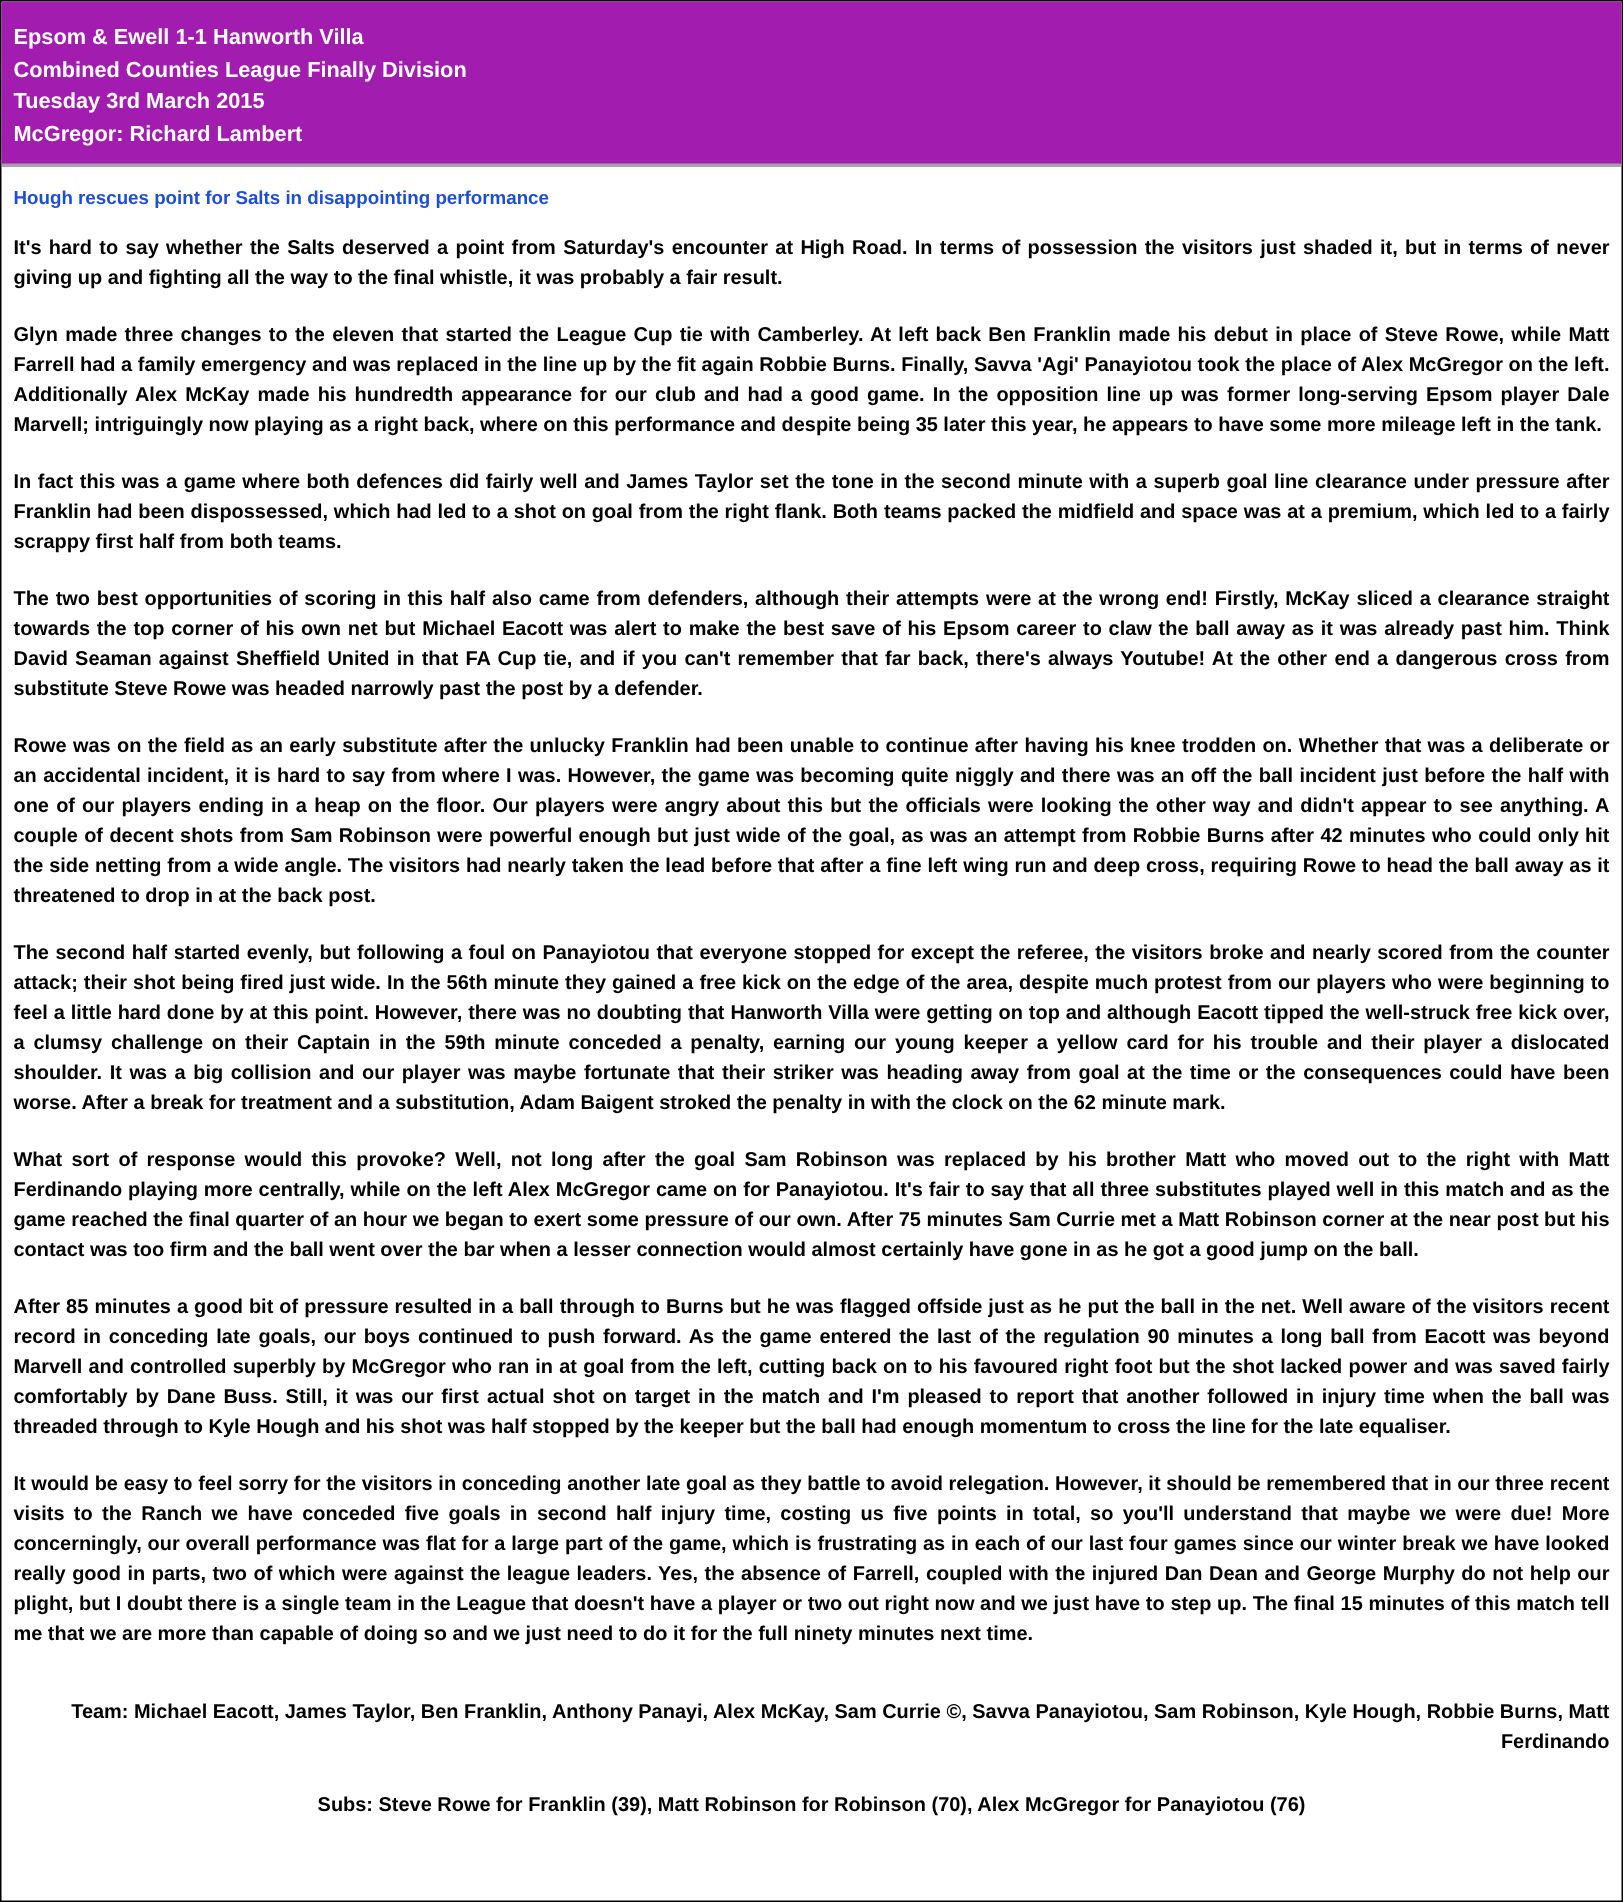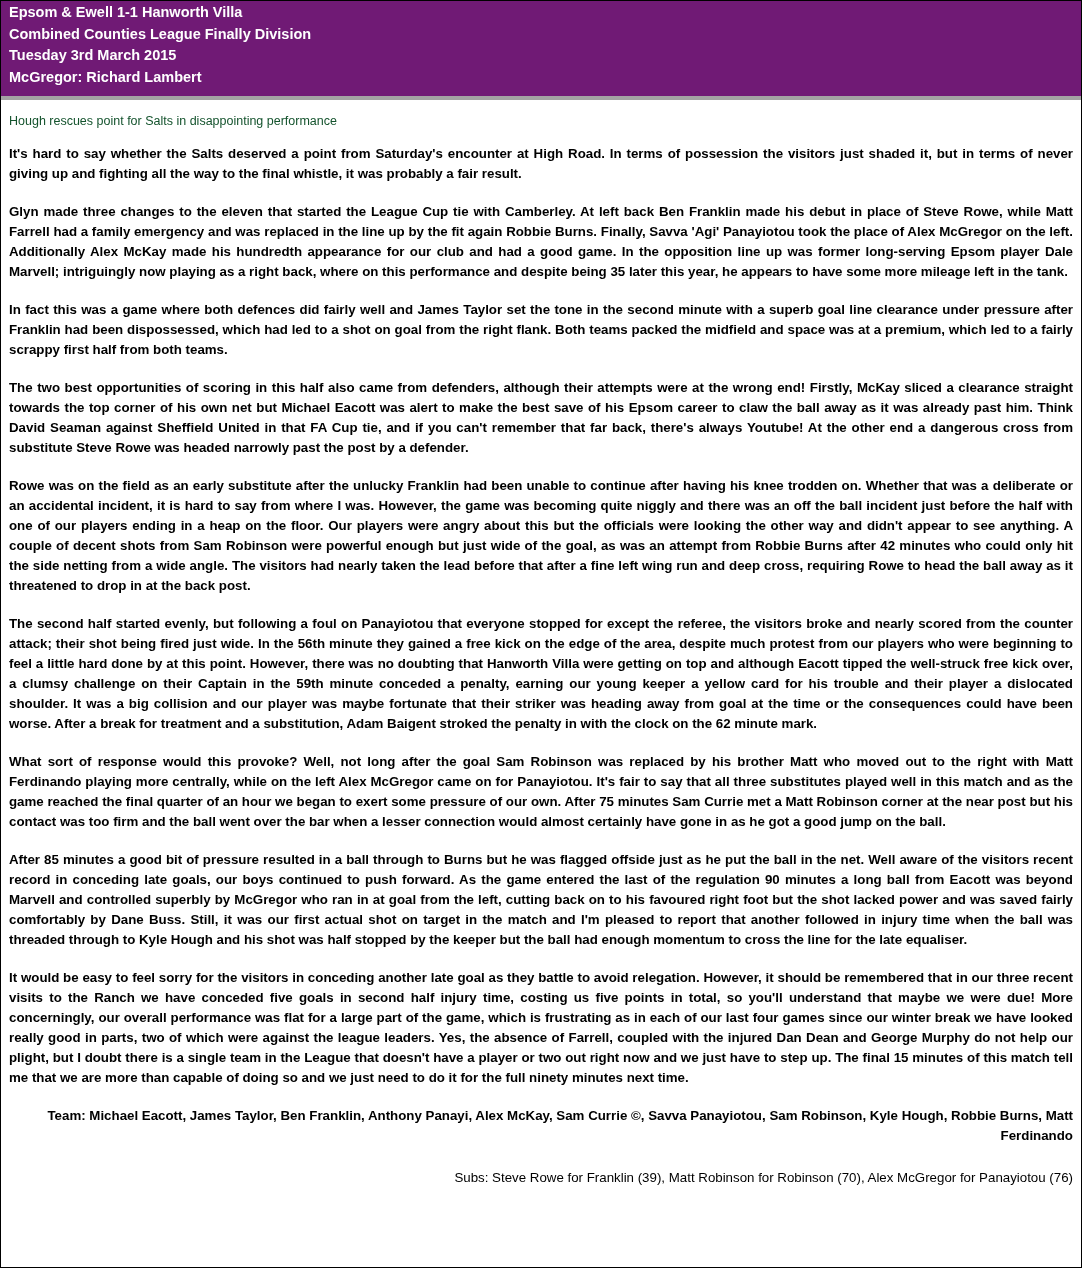--- a/index.html
+++ b/index.html
@@ -13,63 +13,63 @@
   }
   .page {
     width: 1082px;
     min-height: 1268px;
     box-sizing: border-box;
     background: #ffffff;
     border: 1px solid #000000;
     position: relative;
   }
   .header {
-    background: #701a75;
+    background: #a21caf;
     color: #ffffff;
-    padding: 1px 8px 8px 8px;
-    border-bottom: 4px solid #a3a3a3;
+    padding: 14px 8px 8px 8px;
+    border-bottom: 2px solid #a3a3a3;
   }
   .header .hline {
     font-size: 14.5px;
     font-weight: bold;
     line-height: 21.5px;
     white-space: nowrap;
   }
   .content {
     padding: 14px 8px 10px 8px;
   }
   .article-title {
-    color: #14532d;
+    color: #1d4ed8;
     font-size: 12.5px;
-    font-weight: normal;
+    font-weight: bold;
     margin: 0 0 16px 0;
   }
   .para {
     font-size: 13.3px;
     font-weight: bold;
     line-height: 20px;
     text-align: justify;
     margin: 0 0 18px 0;
   }
   .para.last {
-    margin-bottom: 18px;
+    margin-bottom: 32px;
   }
   .team-line {
     font-size: 13.3px;
     font-weight: bold;
     line-height: 20px;
     margin: 0 0 22px 0;
     text-align: right;
   }
   .subs-line {
     font-size: 13.3px;
-    font-weight: normal;
+    font-weight: bold;
     line-height: 20px;
     margin: 0;
-    text-align: right;
+    text-align: center;
   }
 </style>
 </head>
 <body>
 
 <div class="page">
 
   <div class="header">
     <div class="hline">Epsom &amp; Ewell 1-1 Hanworth Villa</div>
     <div class="hline">Combined Counties League Finally Division</div>

